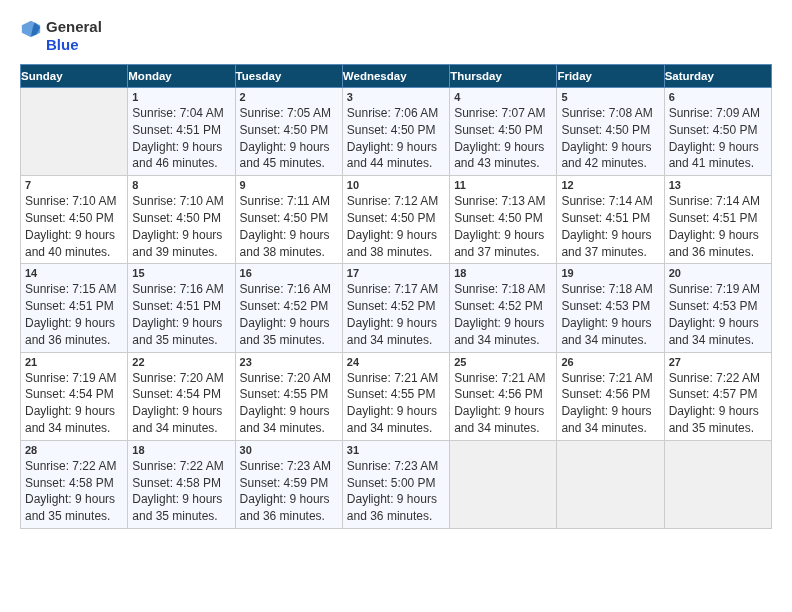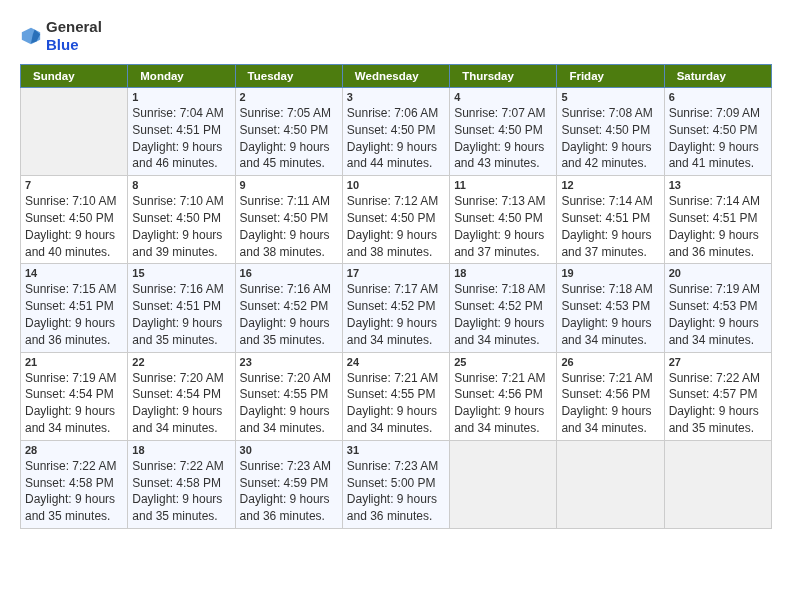--- a/index.html
+++ b/index.html
@@ -17,21 +17,20 @@
       background: #fff;
     }
     .header {
       display: flex;
       justify-content: space-between;
       align-items: flex-start;
       margin-bottom: 10px;
     }
     .logo {
       display: flex;
-      align-items: center;
       gap: 4px;
     }
     .logo-text-general {
       font-size: 15px;
       font-weight: bold;
       color: #333;
     }
     .logo-text-blue {
       font-size: 15px;
       font-weight: bold;
@@ -53,25 +52,25 @@
     .subtitle {
       font-size: 13px;
       color: #555;
     }
     table {
       width: 100%;
       border-collapse: collapse;
       table-layout: fixed;
     }
     thead tr th {
-      background: #4d7c0f;
+      background: #0c4a6e;
       color: #fff;
       font-size: 11.5px;
       font-weight: bold;
-      padding: 5px 12px;
+      padding: 5px 0;
       text-align: left;
       border: 1px solid #5588bb;
     }
     tbody tr td {
       vertical-align: top;
       border: 1px solid #ccc;
       padding: 3px 4px;
       font-size: 9.5px;
       color: #333;
       height: 76px;

